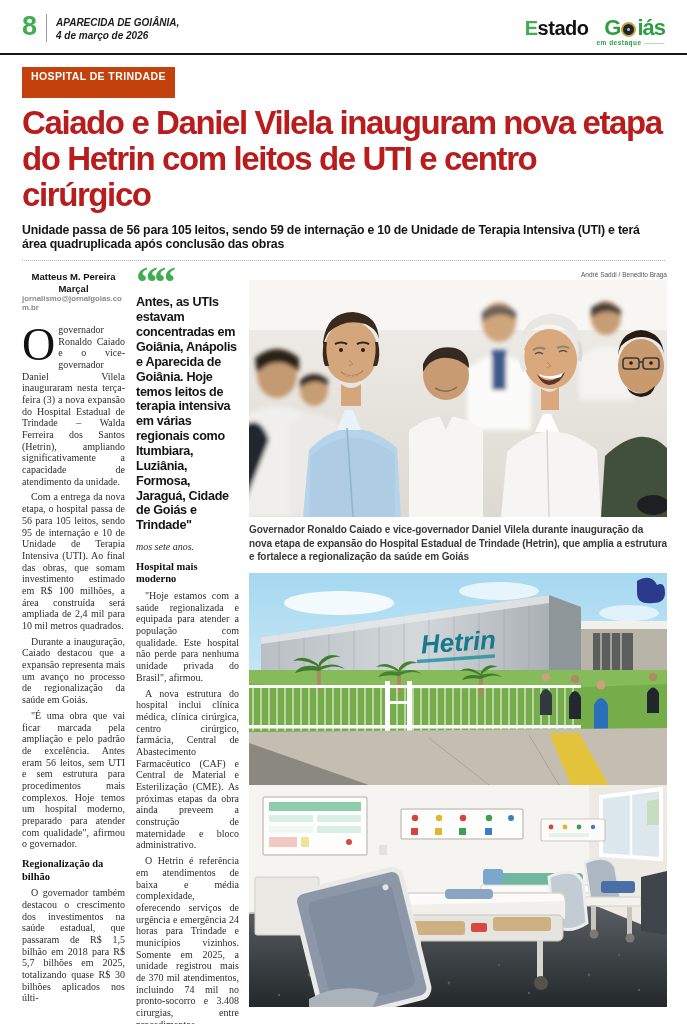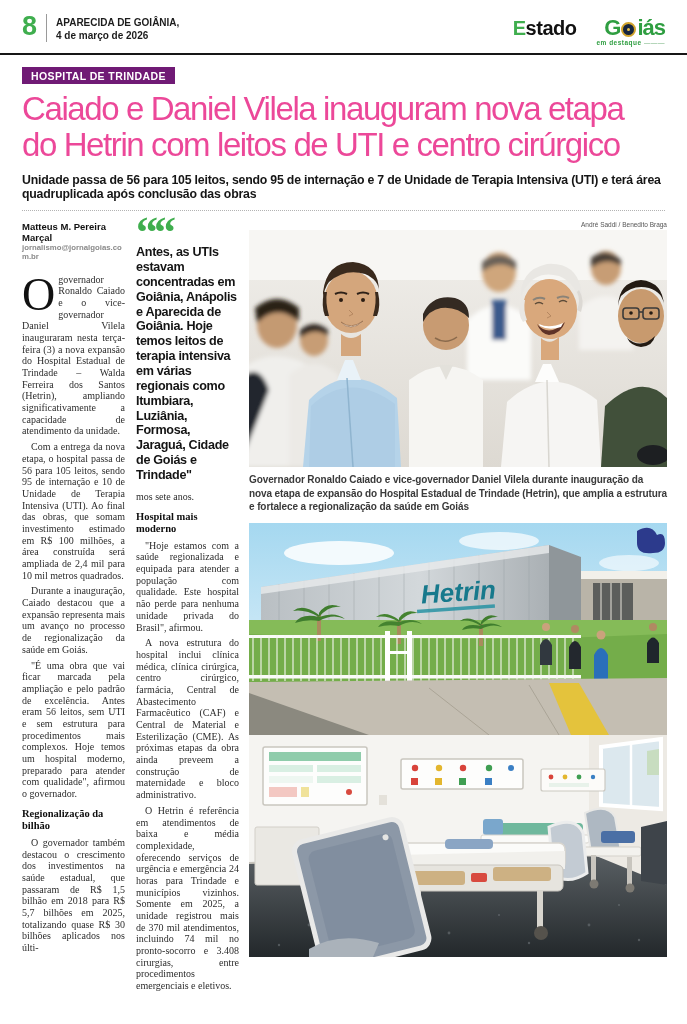--- a/index.html
+++ b/index.html
@@ -10,57 +10,57 @@
     font-family:"Liberation Sans", sans-serif; color:#1a1a1a;
   }
   
   .masthead {
     display:flex; justify-content:space-between; align-items:flex-start;
     padding:14px 22px 6px 22px; border-bottom:2px solid #161616;
   }
   .mast-left { display:flex; align-items:flex-start; gap:9px; }
   .page-num { color:#3fae4e; font-size:27px; font-weight:800; line-height:0.95; }
   .mast-divider { width:1px; height:28px; background:#9a9a9a; }
-  .mast-loc { font-size:10px; font-weight:700; color:#1c1c1c; line-height:1.3; padding-top:2px; }
-  .mast-right { display:flex; align-items:flex-start; gap:20px; padding-top:3px; }
+  .mast-loc { font-size:10px; font-weight:700; color:#1c1c1c; line-height:1.3; padding-top:2px;font-style:italic; }
+  .mast-right { display:flex; align-items:flex-start; gap:8px; padding-top:3px; }
   .section-name { font-size:20px; font-weight:800; letter-spacing:-0.5px; color:#111; }
   .section-name .ini { color:#3fae4e; }
   .brand { text-align:right; line-height:1; }
   .brand-name { font-size:22px; font-weight:800; letter-spacing:-1px; color:#2f9e41; display:inline-flex; align-items:center; }
   .brand-emblem {
     display:inline-block; width:15px; height:15px; border-radius:50%;
     background:#16253f; border:2px solid #d2a42c; margin:0 1px;
     position:relative; top:1px;
   }
   .brand-emblem::after{ content:""; position:absolute; left:4px; top:4px; width:3px; height:3px; background:#e8c24a; border-radius:50%; }
   .brand-tag { font-size:6.5px; font-weight:700; color:#2f9e41; letter-spacing:0.5px; margin-top:1px; }
   .brand-tag::after { content:" ———"; color:#9ec9a5; }
   
   .kicker {
-    display:inline-block; margin:12px 22px 0 22px; background:#701a75; color:#fff;
-    font-size:10.5px; font-weight:700; letter-spacing:0.4px; padding:3px 9px 2px 9px;
+    display:inline-block; margin:12px 22px 0 22px; background:#c2410c; color:#fff;
+    font-size:10.5px; font-weight:700; letter-spacing:0.4px; padding:3px 9px 16px 9px;
   }
   .headline {
-    margin:7px 22px 0 22px; font-size:33px; line-height:1.1; font-weight:400;
-    letter-spacing:-1.4px; color:#ec4899;
+    margin:7px 22px 0 22px; font-size:33px; line-height:1.1; font-weight:700;
+    letter-spacing:-1.4px; color:#b91c1c;
   }
   .deck {
     margin:10px 22px 0 22px; font-size:12.3px; font-weight:700; letter-spacing:-0.2px;
     color:#161616; padding-bottom:9px; border-bottom:1px dotted #b3b3b3;
   }
   
   .main { display:flex; gap:10px; margin:10px 22px 0 22px; }
   .text-cols { width:217px; display:flex; gap:11px; }
   .col { width:103px; font-family:"Liberation Serif", serif; font-size:10px;
          line-height:1.17; color:#2d2d2d; text-align:justify; hyphens:auto; }
-  .byline-name { font-family:"Liberation Sans", sans-serif; font-size:9.5px; font-weight:700; color:#111; text-align:left; }
+  .byline-name { font-family:"Liberation Sans", sans-serif; font-size:9.5px; font-weight:700; color:#111; text-align:center; }
   .byline-mail { font-family:"Liberation Sans", sans-serif; font-size:7.8px; color:#8a8a8a; text-align:left; margin-bottom:12px; word-break:break-all;font-weight:bold; }
   .col p { margin-bottom:4px; text-indent:9px; }
   .col p.lead { text-indent:0; }
-  .col p.cont { text-indent:0; }
+  .col p.cont { text-indent:0;font-style:italic; }
   .dropcap {
     float:left; font-size:46px; line-height:0.78; font-weight:400;
     padding:3px 3px 0 0; color:#111; font-family:"Liberation Serif", serif;
   }
   .body-sub {
     font-family:Liberation Serif, serif; font-size:10.5px; font-weight:700;
     color:#0f0f0f; text-align:left; line-height:1.2; margin:8px 0 4px 0;
   }
   
   .pullquote { margin-bottom:8px; text-align:left; }
@@ -104,21 +104,21 @@
             <span>iás</span>
           </div>
         <div class="brand-tag">em destaque</div>
       </div>
     </div>
   </div>
 
   
   <div class="kicker">HOSPITAL DE TRINDADE</div>
   <h1 class="headline">Caiado e Daniel Vilela inauguram nova etapa do Hetrin com leitos de UTI e centro cirúrgico</h1>
-  <div class="deck">Unidade passa de 56 para 105 leitos, sendo 95 de internação e 7 de Unidade de Terapia Intensiva (UTI) e terá área quadruplicada após conclusão das obras</div>
+  <div class="deck">Unidade passa de 56 para 105 leitos, sendo 59 de internação e 10 de Unidade de Terapia Intensiva (UTI) e terá área quadruplicada após conclusão das obras</div>
 
   
   <div class="main">
 
     <div class="text-cols">
 
       <div class="col">
         <div class="byline-name">Matteus M. Pereira Marçal</div>
         <div class="byline-mail">jornalismo@jornalgoias.com.br</div>
         <p class="lead"><span class="dropcap">O</span><span>governador Ronaldo Caiado e o vice-governador Daniel Vilela inauguraram nesta terça-feira (3) a nova expansão do Hospital Estadual de Trindade – Walda Ferreira dos Santos (Hetrin), ampliando significativamente a capacidade de atendimento da unidade.</span></p>

